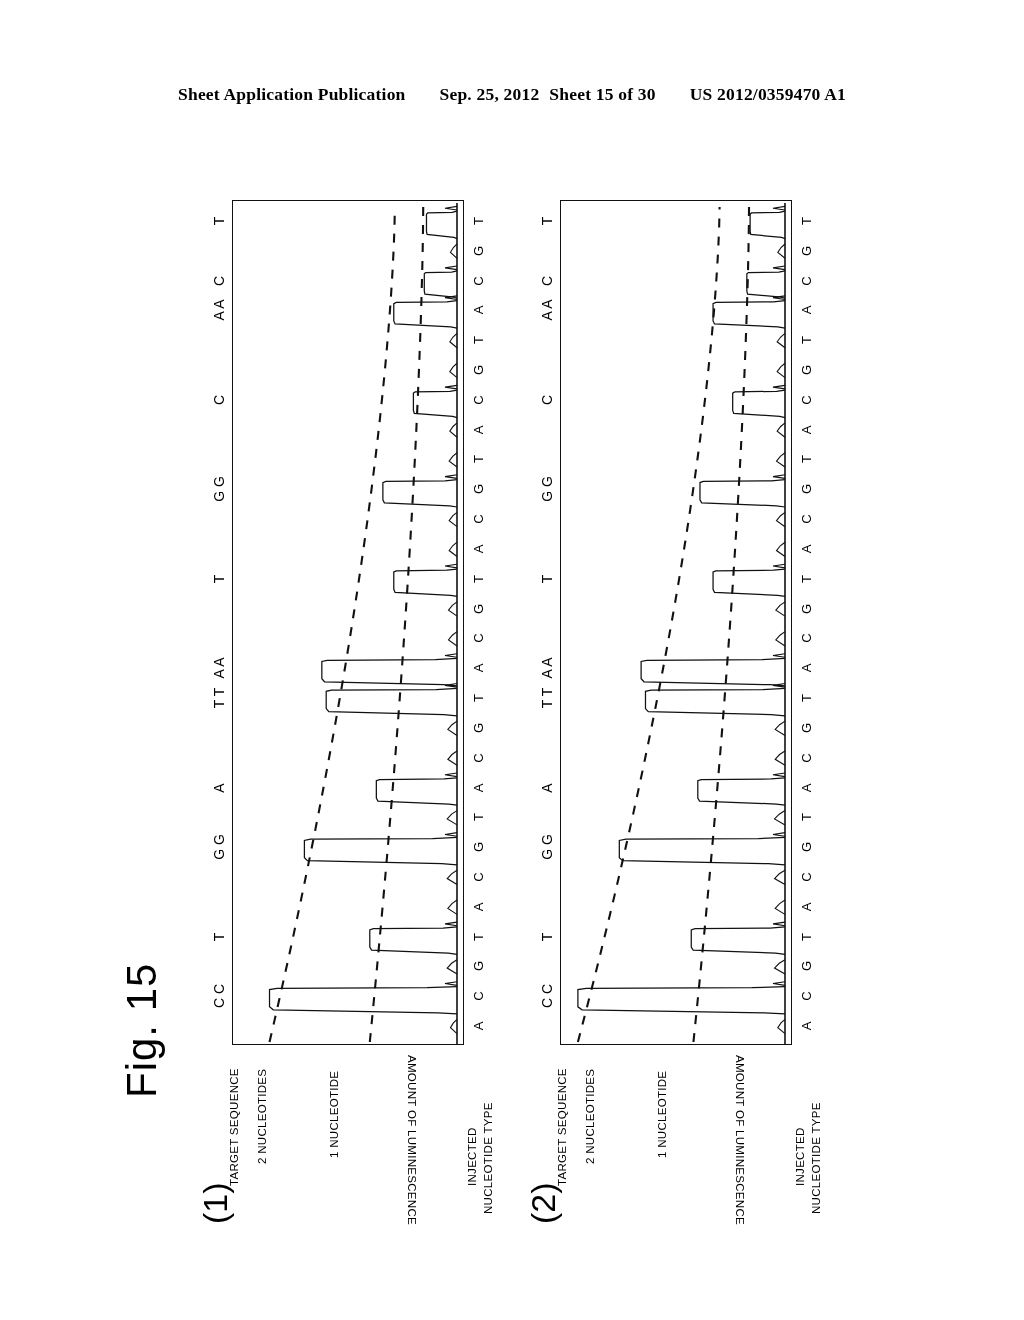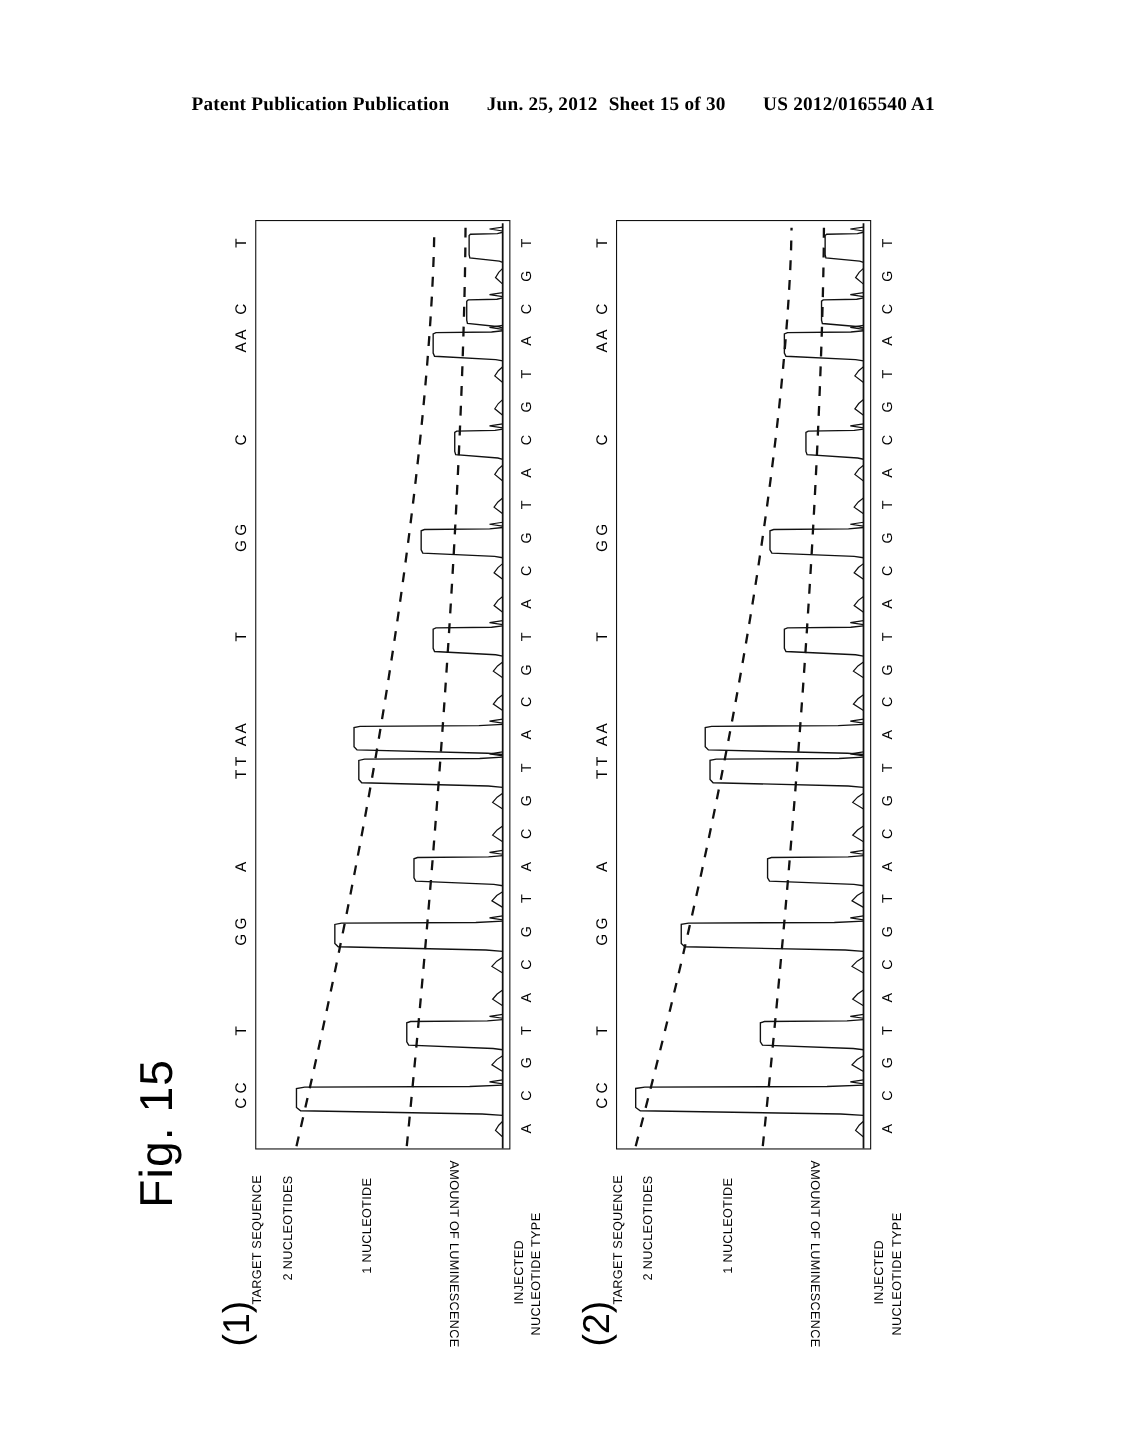--- a/index.html
+++ b/index.html
@@ -84,21 +84,21 @@
     transform-origin:center center;
     white-space:nowrap;
     text-align:center;
   }
   .rail.small .lt{font-size:13px;}
 </style>
 </head>
 <body>
 
 <div class="pat-header">
-  <span class="seg">Patent Publication Publication</span><span class="h-gap1"></span><span class="seg">Jun. 25, 2012</span><span class="h-gap2"></span><span class="seg">Sheet 15 of 30</span><span class="h-gap3"></span><span class="seg">US 2012/0165540 A1</span>
+  <span class="seg">Sheet Application Publication</span><span class="h-gap1"></span><span class="seg">Sep. 25, 2012</span><span class="h-gap2"></span><span class="seg">Sheet 15 of 30</span><span class="h-gap3"></span><span class="seg">US 2012/0359470 A1</span>
 </div>
 
 <div class="fig-label">Fig. 15</div>
 
 <div class="panel">
   <div class="panel-num" style="left:196px;top:1224px;">(1)</div>
 
   <div class="vlabel" style="left:228px;top:1186px;">TARGET SEQUENCE</div>
   <div class="vlabel" style="left:256px;top:1164px;">2 NUCLEOTIDES</div>
   <div class="vlabel" style="left:328px;top:1158px;">1 NUCLEOTIDE</div>

